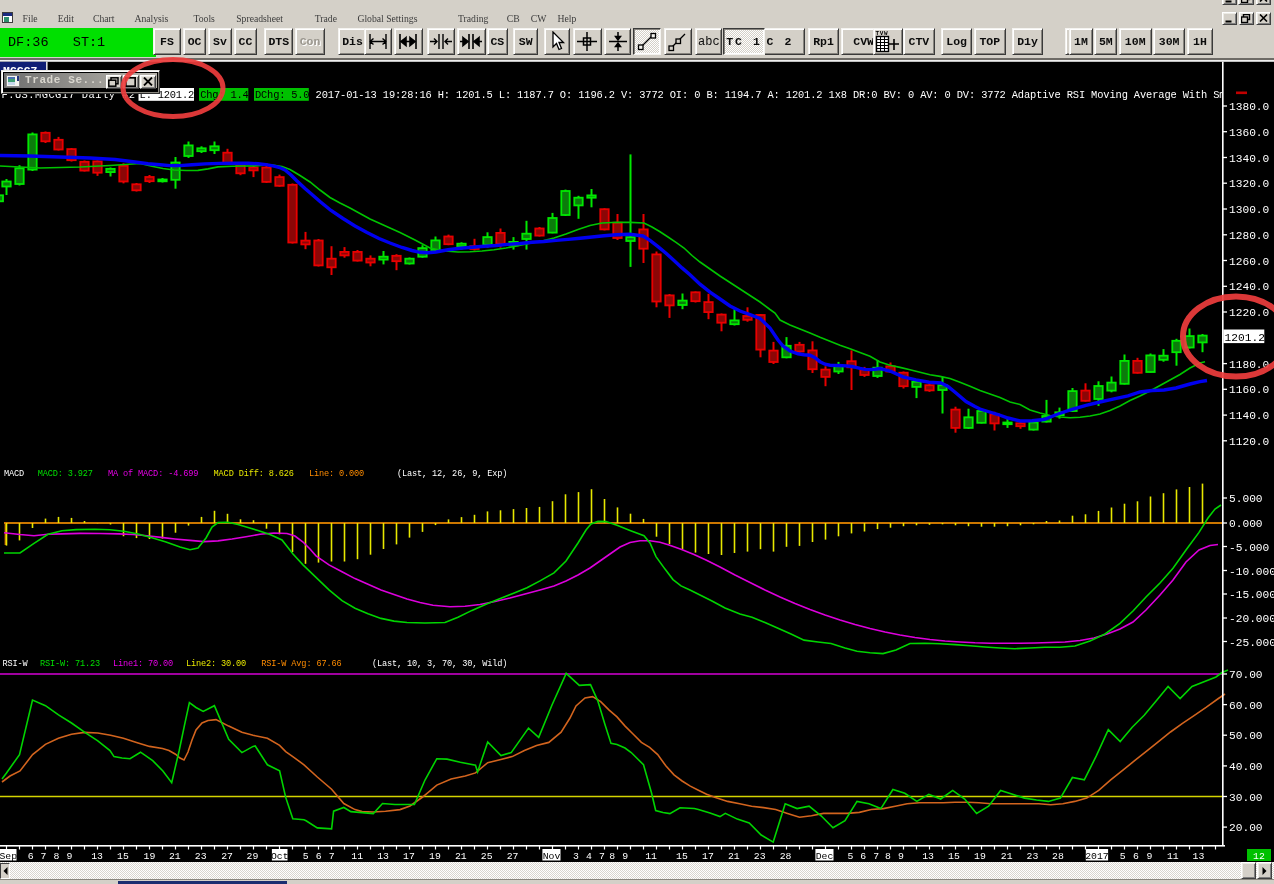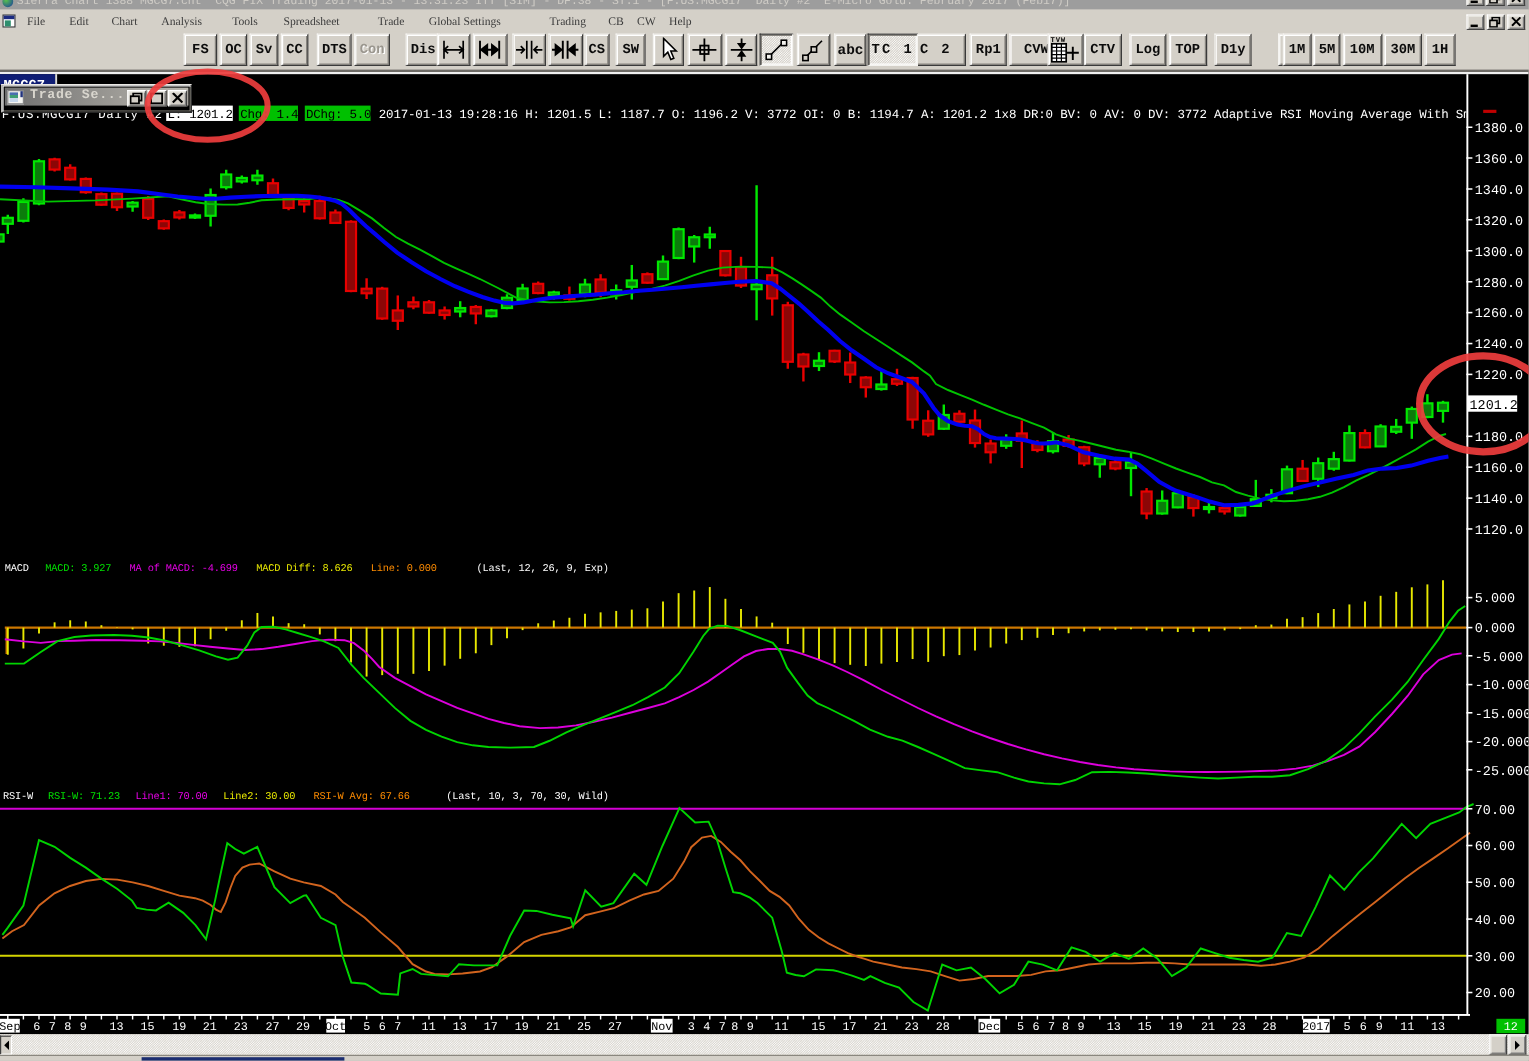--- a/index.html
+++ b/index.html
@@ -6,24 +6,20 @@
 .abs{position:absolute}
 .tbtn{position:absolute;top:28px;height:27px;background:#d4d0c8;border:1px solid;border-color:#f4f3f0 #3a3a3a #3a3a3a #f4f3f0;box-shadow:inset 1px 1px 0 #fff,inset -1px -1px 0 #87847e;display:flex;align-items:center;justify-content:center;font-family:"Liberation Mono",monospace;font-weight:bold;font-size:11.5px;color:#0c0c0c}
 .tbtn.dis{color:#9a968e;text-shadow:1px 1px 0 #fff}
 .tbtn.pressed{border-color:#3a3a3a #f4f3f0 #f4f3f0 #3a3a3a;box-shadow:inset 1px 1px 0 #87847e,inset -1px -1px 0 #fff;background-image:linear-gradient(45deg,#fff 25%,transparent 25%,transparent 75%,#fff 75%),linear-gradient(45deg,#fff 25%,transparent 25%,transparent 75%,#fff 75%);background-size:2px 2px;background-position:0 0,1px 1px}
 .wbtn{position:absolute;background:#d4d0c8;border:1px solid;border-color:#fff #404040 #404040 #fff;box-shadow:inset 1px 1px 0 #ecebe5,inset -1px -1px 0 #808080;display:flex;align-items:center;justify-content:center}
 .menuitem{position:absolute;top:2px;height:18px;line-height:18px;font-family:Liberation Serif, serif;font-size:9.7px;color:#3d3d3d;white-space:pre}
 </style></head>
 <body>
 <div id="root">
 
-<div class="abs" style="left:0;top:0;width:1274px;height:8px;background:#9d9d9d;overflow:hidden">
- <div class="abs" style="left:14px;top:-5px;font-family:'Liberation Mono',monospace;font-size:9.5px;color:#cfccc6;white-space:pre">Sierra Chart 1388 MGCG7.cht  CQG FIX Trading 2017-01-13 - 13:31:23 ITT [SIM] - DF:38 - ST:1 - [F.US.MGCG17  Daily #2  E-Micro Gold: February 2017 (Feb17)]</div>
- <div class="abs" style="left:2px;top:-3px;width:9px;height:9px;border-radius:50%;background:radial-gradient(circle at 35% 35%,#58c24e,#1537a0)"></div>
-</div>
 <div class="wbtn" style="left:1221.5px;top:-9px;width:15.5px;height:14px">
       <svg width="9" height="9" viewBox="0 0 9 9">
         <rect x="0.5" y="6.5" width="6" height="2" fill="#000"></rect>
       </svg>
     </div>
     <div class="wbtn" style="left:1238px;top:-9px;width:15.5px;height:14px">
       <svg width="10" height="9" viewBox="0 0 10 9">
         <rect x="2.5" y="0.5" width="6" height="5" fill="none" stroke="#000" stroke-width="1.4"></rect>
         <rect x="0.5" y="3" width="6" height="5.5" fill="#d4d0c8" stroke="#000" stroke-width="1.4"></rect>
       </svg>
@@ -64,20 +60,21 @@
       </svg>
     </div>
     <div class="wbtn" style="left:1255.5px;top:11.5px;width:15px;height:13px">
       <svg width="9" height="8" viewBox="0 0 9 8">
         <path d="M1 0.5 L8 7.5 M8 0.5 L1 7.5" stroke="#000" stroke-width="1.6"></path>
       </svg>
     </div>
 
 <div class="abs" style="left:0;top:26px;width:1274px;height:32px;background:#d4d0c8"></div>
 <div class="abs" style="left:0;top:58px;width:1274px;height:2px;background:#6e6b66"></div>
+<div class="abs" style="left:0;top:27.5px;width:156px;height:29.5px;background:#00e000;font-family:'Liberation Mono',monospace;font-size:13.5px;color:#000;line-height:29.5px;white-space:pre;padding-left:8px">DF:36   ST:1</div>
 <div class="tbtn" style="left:153px;width:28px">FS</div>
     <div class="tbtn" style="left:182.7px;width:23.7px">OC</div>
     <div class="tbtn" style="left:208px;width:24px">Sv</div>
     <div class="tbtn" style="left:233.6px;width:23.7px">CC</div>
     <div class="tbtn" style="left:264.2px;width:29.1px">DTS</div>
     <div class="tbtn dis" style="left:295px;width:30.1px">Con</div>
     <div class="tbtn" style="left:338px;width:29.1px">Dis</div>
     <div class="tbtn" style="left:486.8px;width:21px">CS</div>
     <div class="tbtn" style="left:513.1px;width:25.1px">SW</div>
     <div class="tbtn" style="left:807.9px;width:31.4px">Rp1</div>
@@ -87,21 +84,21 @@
     <div class="tbtn" style="left:973.9px;width:31.8px">TOP</div>
     <div class="tbtn" style="left:1011.8px;width:31.5px">D1y</div>
     <div class="tbtn" style="left:1065px;width:28px">We</div>
     <div class="tbtn" style="left:1069px;width:23.9px">1M</div>
     <div class="tbtn" style="left:1094.3px;width:23px">5M</div>
     <div class="tbtn" style="left:1118.8px;width:32.8px">10M</div>
     <div class="tbtn" style="left:1153.1px;width:32px">30M</div>
     <div class="tbtn" style="left:1187.3px;width:25.3px">1H</div>
     <div class="tbtn" style="left:746px;width:59px;letter-spacing:2px">TC 2</div>
     <div class="tbtn pressed" style="left:723px;width:42px;letter-spacing:2px">TC 1</div>
-    <div class="tbtn" style="left:695.4px;width:26.8px;font-weight:bold;font-size:12px">abc</div>
+    <div class="tbtn" style="left:695.4px;width:26.8px;font-weight:normal;font-size:12px">abc</div>
     <div class="tbtn" style="left:363.5px;width:28.5px">
       <svg width="22" height="19" viewBox="0 0 22 19">
         <g stroke="#000" stroke-width="1.4" fill="none">
           <path d="M3 2 V17 M19 2 V17 M3 9.5 H19 M6.5 6.5 L3 9.5 L6.5 12.5 M15.5 6.5 L19 9.5 L15.5 12.5"></path>
         </g>
       </svg>
     </div>
     <div class="tbtn" style="left:394.2px;width:28.5px">
       <svg width="22" height="19" viewBox="0 0 22 19">
         <g stroke="#000" stroke-width="1.6" fill="#000">

